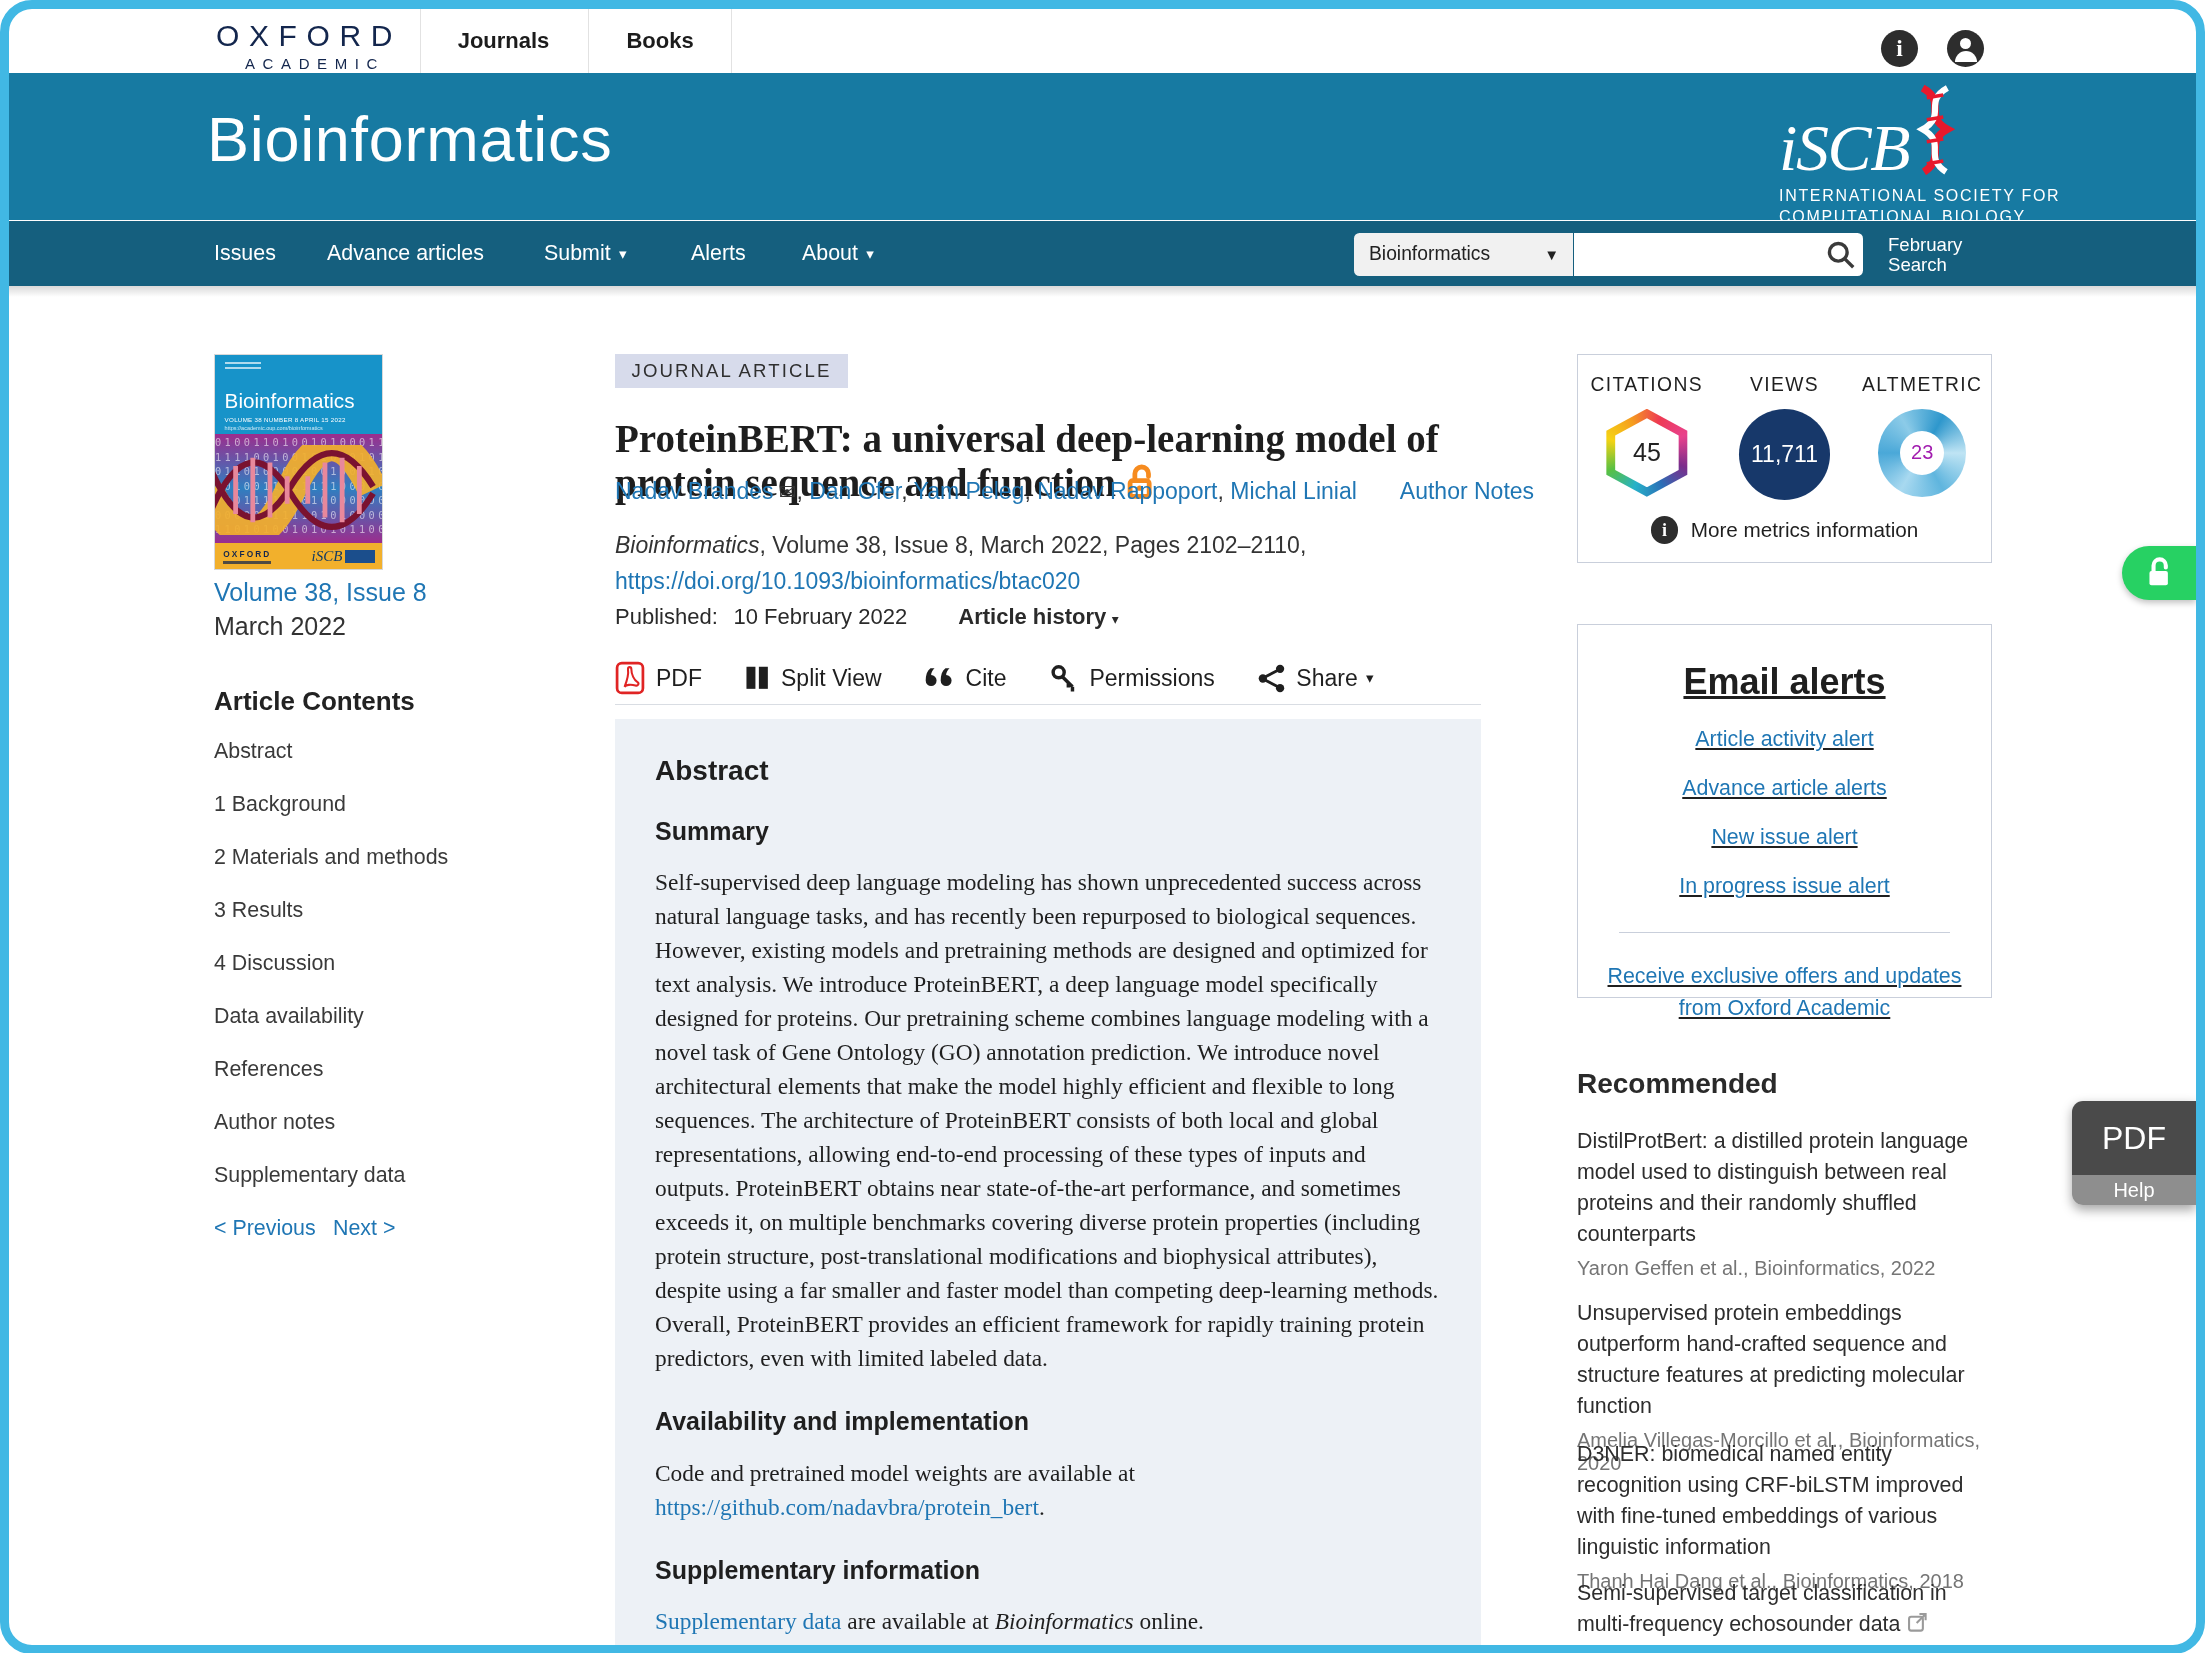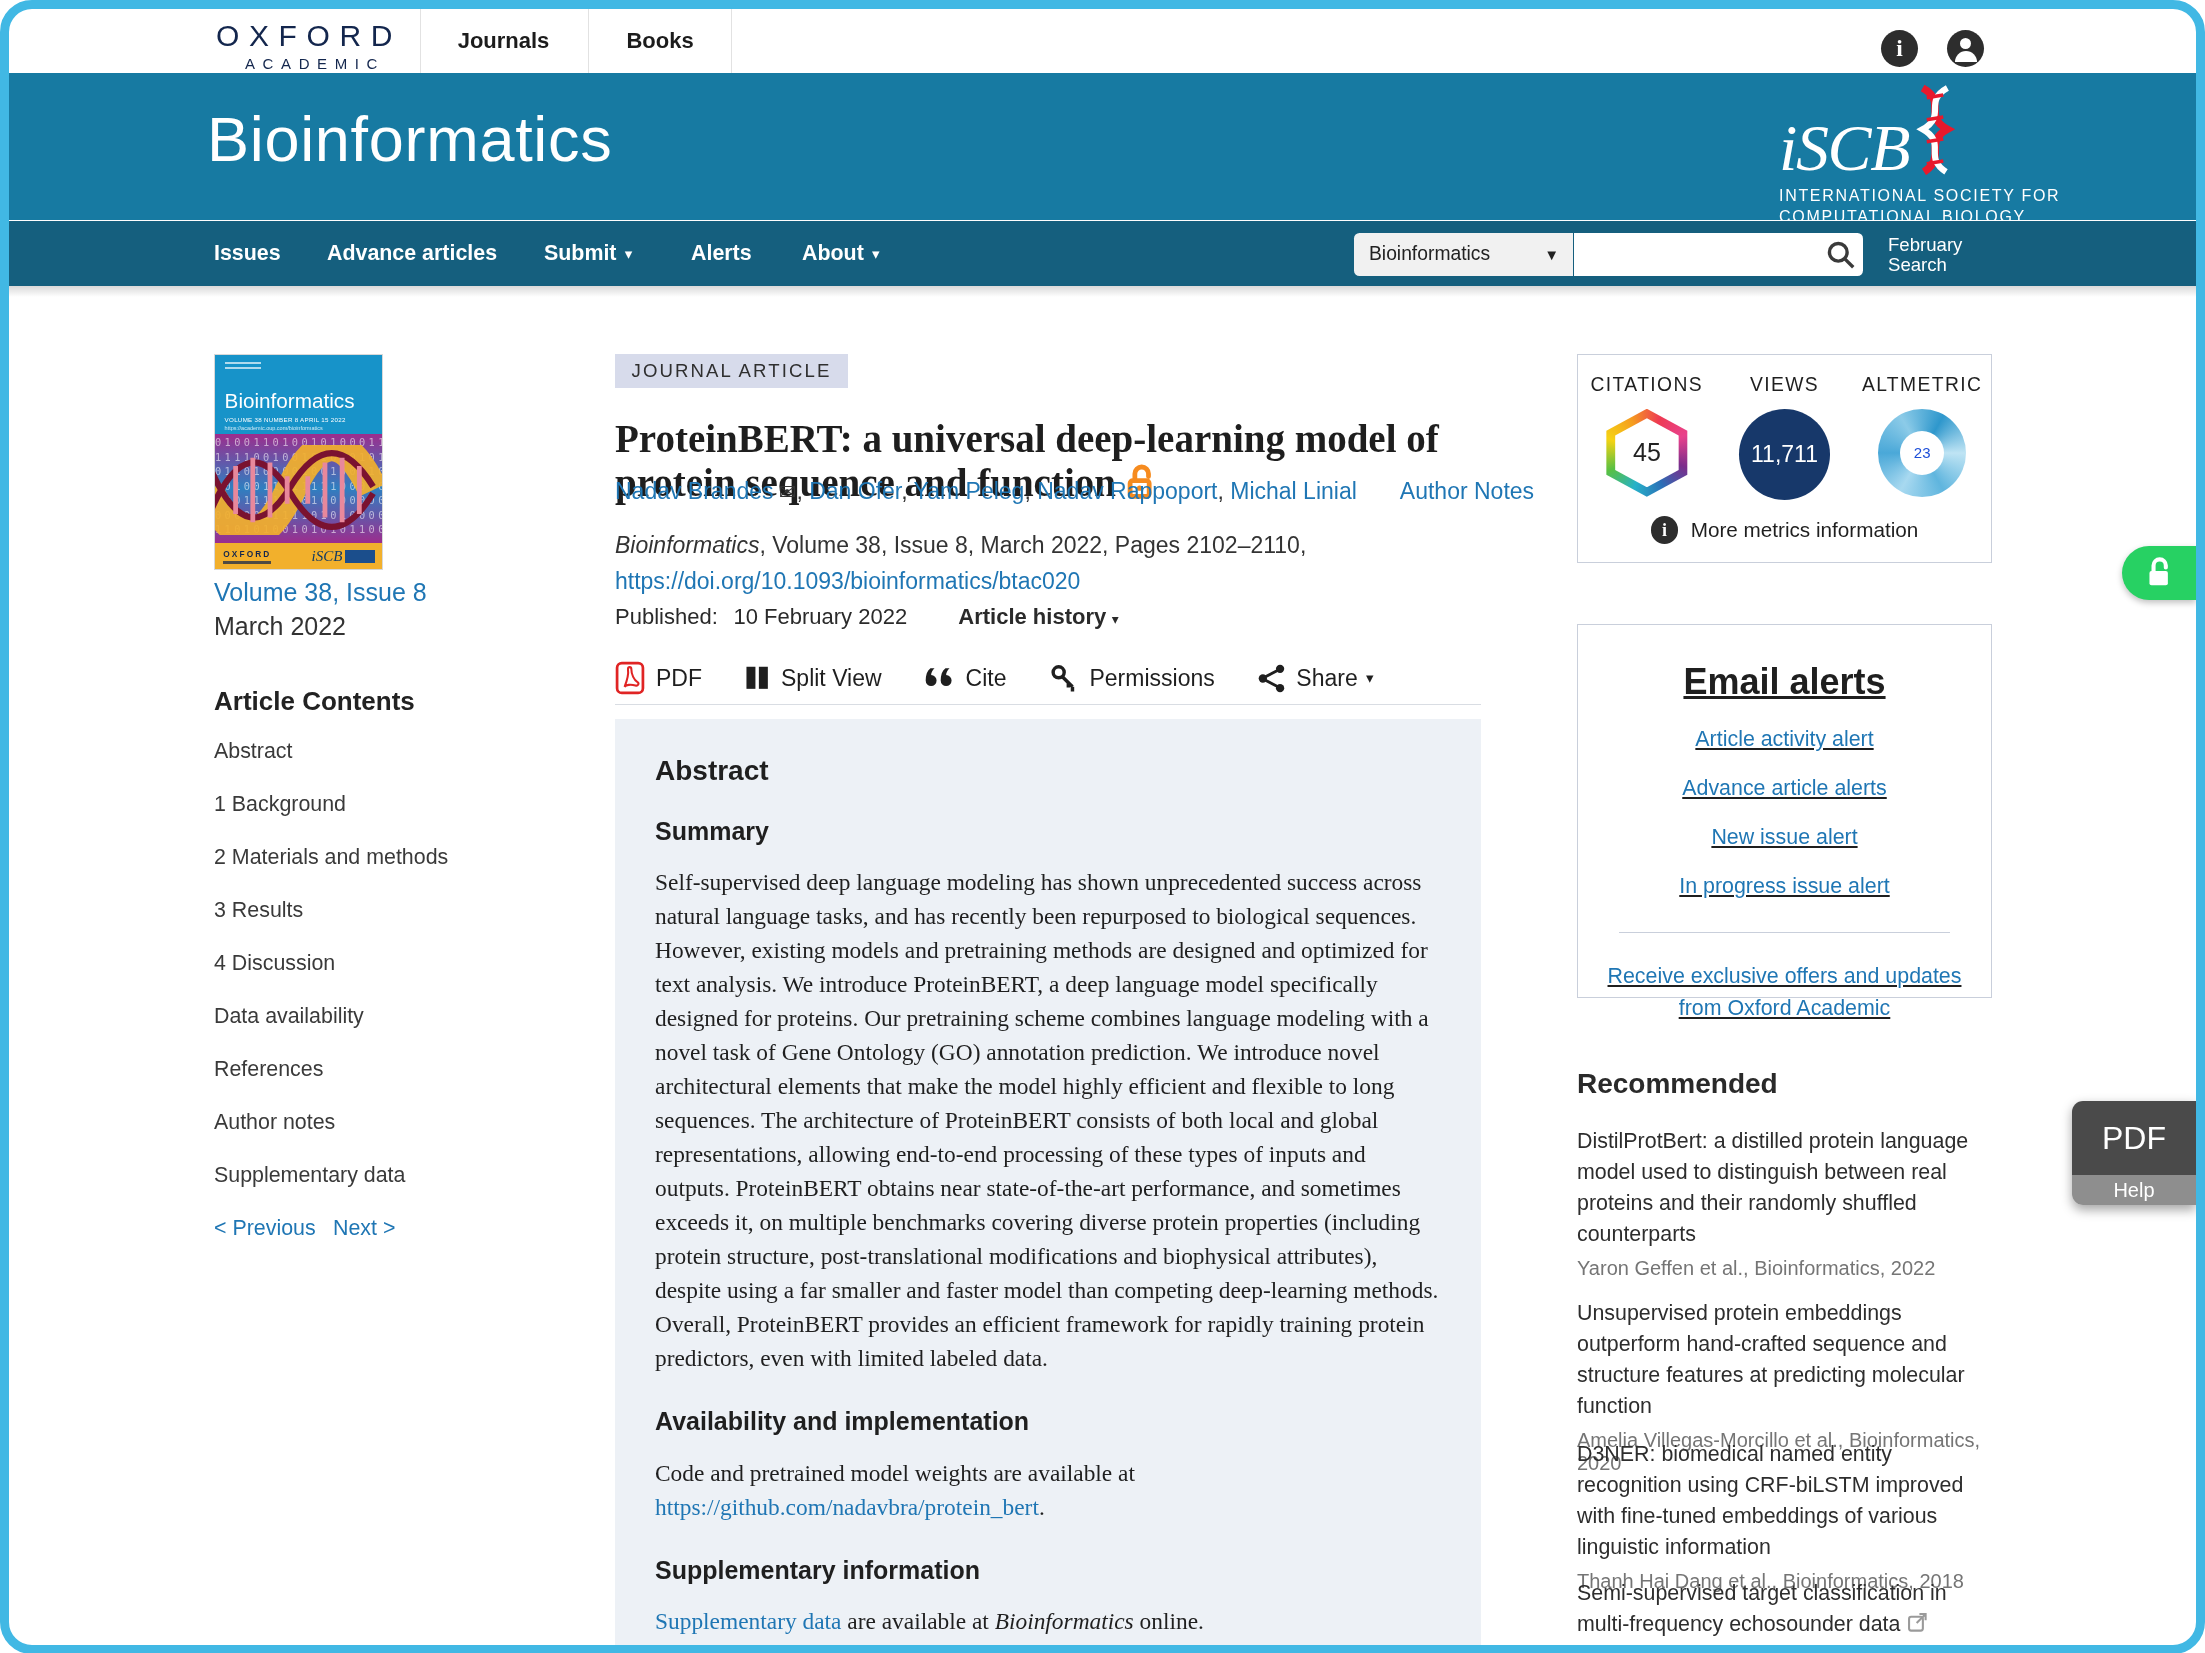--- a/index.html
+++ b/index.html
@@ -37,21 +37,21 @@
   #iscb .wordmark{font-family:"Liberation Serif","DejaVu Serif",serif;font-style:italic;
     font-size:66px;line-height:66px;letter-spacing:-1.4px;display:inline-block;}
   #iscb .helix{display:inline-block;vertical-align:-5.5px;margin-left:4.1px;}
   #iscb .small{font-size:16px;letter-spacing:1.7px;line-height:20.7px;margin-top:5.5px;white-space:nowrap;}
 
   
   #navbar{position:absolute;left:9px;top:221px;right:9px;height:65px;background:#155f7e;z-index:4;}
   #nav-shadow{position:absolute;left:9px;top:286px;right:9px;height:11px;z-index:3;
     background:linear-gradient(#00000026,transparent);}
   .navitem{position:absolute;top:0;height:65px;display:flex;align-items:center;color:#fff;
-    font-size:21.4px;font-weight:700;cursor:pointer;}
+    font-size:21.4px;font-weight:400;cursor:pointer;}
   .caret{font-size:15px;margin-left:8.3px;}
   #nav-issues{left:205px;}#nav-advance{left:318px;}#nav-submit{left:535px;}
   #nav-alerts{left:682px;}#nav-about{left:793px;}
   #searchwrap{position:absolute;left:1345px;top:11.7px;height:43px;}
   #search-scope{position:absolute;left:0;top:0;width:219px;height:43px;background:#f1f1f1;
     border-radius:5.5px 0 0 5.5px;display:flex;align-items:center;cursor:pointer;}
   #search-scope .txt{font-size:19.3px;color:#222;margin-left:15px;}
   #search-scope .tri{position:absolute;right:13.8px;font-size:15px;color:#222;}
   #search-input{position:absolute;left:220px;top:0;width:289px;height:43px;border:none;outline:none;
     background:#fff;border-radius:0 5.5px 5.5px 0;font-size:19.3px;padding:0 48px 0 12.4px;box-sizing:border-box;}
@@ -128,21 +128,21 @@
   #hex-outer{width:88px;height:88px;background:conic-gradient(from 20deg,#ee3a52,#e8418c,#7b2d8b,#2b6fb7,#27b2c9,#58c043,#f5d313,#f59c1f,#ee3a52);
     clip-path:polygon(50% 0,96% 25%,96% 75%,50% 100%,4% 75%,4% 25%);}
   #hex-inner{position:absolute;left:9.6px;top:9.6px;width:69px;height:69px;background:#fff;
     clip-path:polygon(50% 0,96% 25%,96% 75%,50% 100%,4% 75%,4% 25%);display:flex;align-items:center;justify-content:center;
     font-size:25px;color:#222;}
   #views-circle{width:91px;height:91px;border-radius:50%;background:#17386a;display:flex;
     align-items:center;justify-content:center;color:#fff;font-size:23px;}
   #alt-donut{width:88px;height:88px;border-radius:50%;
     background:conic-gradient(from 210deg,#a8d9f0,#4aa8d8,#8ccbe8,#2e97cc,#bfe4f4,#5fb5de,#a8d9f0);}
   #alt-hole{position:absolute;left:22px;top:22px;width:44px;height:44px;border-radius:50%;background:#fff;
-    display:flex;align-items:center;justify-content:center;font-size:15px;color:#1d4ed8;}
+    display:flex;align-items:center;justify-content:center;font-size:20px;color:#a21caf;}
   #more-metrics{position:absolute;left:0;bottom:18px;width:100%;display:flex;align-items:center;
     justify-content:center;font-size:20.7px;color:#1f1f1f;cursor:pointer;}
   #more-metrics .i{width:27.6px;height:27.6px;border-radius:50%;background:#2d2d2d;color:#fff;
     display:flex;align-items:center;justify-content:center;font-family:"Liberation Serif",serif;
     font-weight:700;font-size:18px;margin-right:12.4px;}
 
   #email-box{left:1577px;top:624px;width:413px;height:372px;text-align:center;}
   #email-box h3{margin:36px 0 0 0;font-size:36px;font-weight:700;color:#1f1f1f;}
   #email-box .elink{display:block;font-size:21.4px;margin-top:24px;}
   #email-divider{width:331px;height:0.7px;background:#c9cfdb;margin:33px auto 0 auto;}

